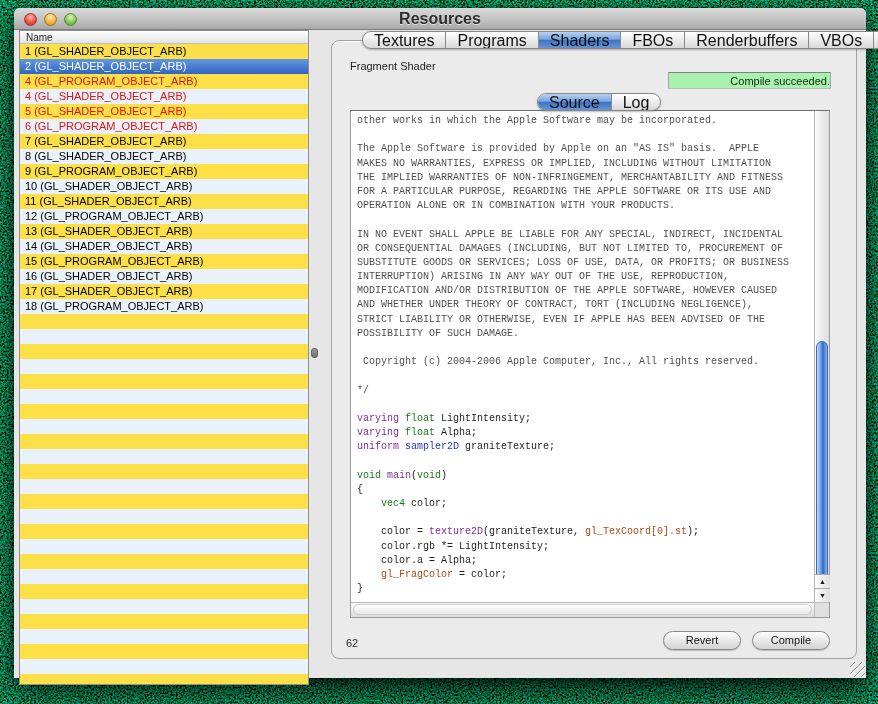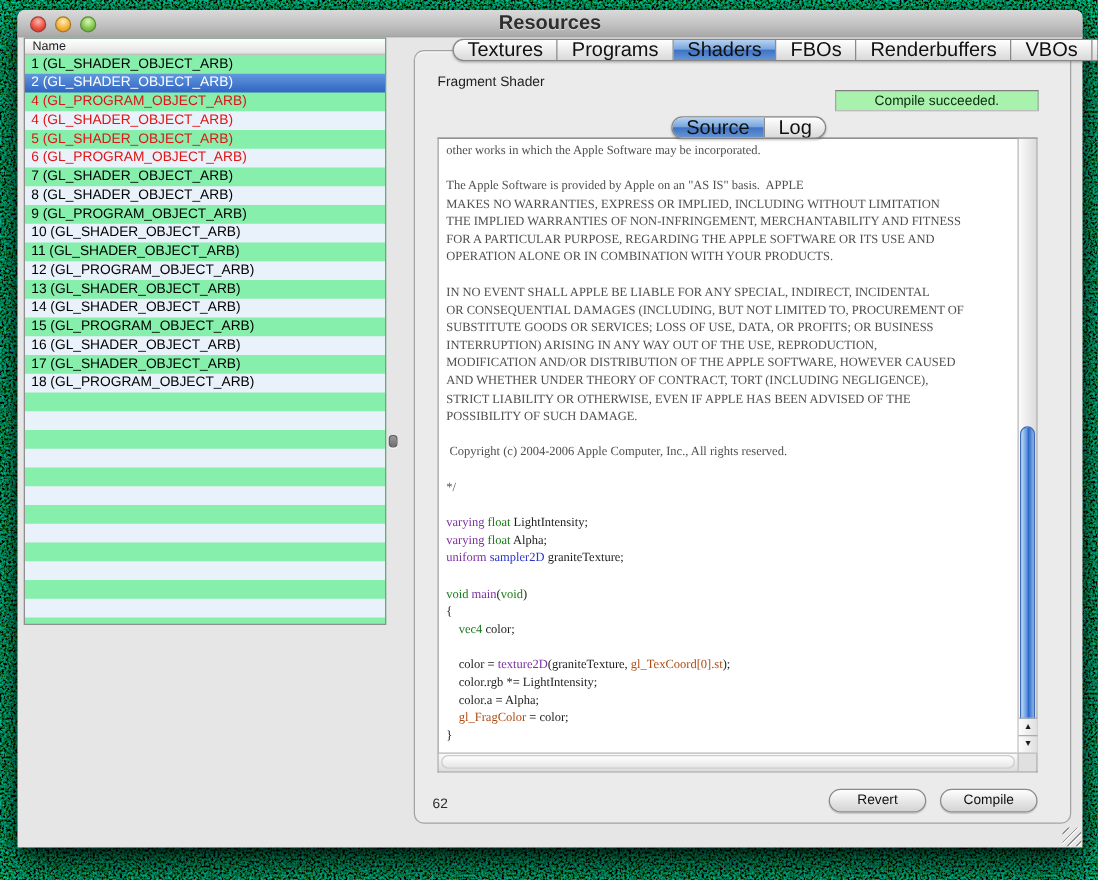--- a/index.html
+++ b/index.html
@@ -18,21 +18,21 @@
             border-bottom:1px solid #7d7d7d;}
   .title{width:100%;text-align:center;line-height:22px;font-size:16px;font-weight:bold;
          color:#2e2e2e;text-shadow:0 1px 0 rgba(255,255,255,.55);}
   .light{position:absolute;top:5px;width:13px;height:13px;border-radius:50%;}
   .light.red{left:10px;background:radial-gradient(circle at 50% 30%,#ffb5ac,#e64a3e 62%,#bf3a30);border:1px solid #a03a31;}
   .light.yellow{left:30px;background:radial-gradient(circle at 50% 30%,#ffedb8,#f3ad30 62%,#cf8f22);border:1px solid #a4771f;}
   .light.green{left:50px;background:radial-gradient(circle at 50% 30%,#d9f8b4,#7cc04b 62%,#5d9c38;);border:1px solid #568c30;}
   .light.green{background:radial-gradient(circle at 50% 30%,#d9f8b4,#7cc04b 62%,#5d9c38);}
 
   
-  .listbox{position:absolute;left:5px;top:22px;width:290px;height:470px;background:#86efac;
+  .listbox{position:absolute;left:5px;top:22px;width:290px;height:655px;background:#fde047;
            border:1px solid #8f8f8f;overflow:hidden;}
   .listheader{height:13px;line-height:13px;font-size:10px;color:#1e1e1e;padding-left:6px;
               background:linear-gradient(#ffffff,#ececec 70%,#e2e2e2);
               border-bottom:1px solid #c0c0c0;}
   .row{height:15px;line-height:15px;font-size:11px;color:#000;padding-left:5px;
        white-space:nowrap;overflow:hidden;}
   .row.stripe{background:#e9f1fb;}
   .row.err{color:#e01414;}
   .row.sel{background:linear-gradient(#6398de,#2f64c3);color:#fff;}
 
@@ -51,28 +51,28 @@
            background:linear-gradient(#ffffff,#d9d9d9);overflow:hidden;z-index:5;
            box-shadow:0 1px 2px rgba(0,0,0,.28);}
   .capsule.resources{left:348px;top:23px;}
   .capsule.views{left:523px;top:85px;}
   .seg{padding:0 11px;line-height:17px;font-size:16px;color:#101010;border-left:1px solid #8a8a8a;}
   .seg:first-child{border-left:none;}
   .seg.sel{background:linear-gradient(#b7d2f0,#79a7de 45%,#3f73c5 52%,#6795d3);}
 
   .fragment-label{position:absolute;left:336px;top:52px;font-size:11px;color:#1d1d1d;}
   .status-badge{position:absolute;left:654px;top:64px;width:163px;height:17px;line-height:16px;
-                text-align:center;font-size:11px;color:#0b2b0b;background:#a9f2ae;
+                text-align:right;font-size:11px;color:#0b2b0b;background:#a9f2ae;
                 border:1px solid;border-color:#7e7e7e #a5a5a5 #bdbdbd #a5a5a5;}
 
   
   .editor{position:absolute;left:336px;top:102px;width:480px;height:508px;background:#fff;
           border:1px solid;border-color:#6f6f6f #9c9c9c #9c9c9c;}
   .code{position:absolute;left:0;top:0;right:15px;bottom:15px;overflow:hidden;padding:4px 0 0 6px;}
-  .ln{height:14.2px;white-space:pre;font-family:Liberation Serif, serif;font-size:10px;color:#1c1c1c;}
+  .ln{height:14.2px;white-space:pre;font-family:Liberation Mono, monospace;font-size:10px;color:#1c1c1c;}
   .ln .c{color:#4f4f4f;} .ln .k{color:#7b2fa0;} .ln .t{color:#187a18;}
   .ln .s{color:#2a35c8;} .ln .g{color:#b04a10;} .ln .p{color:#1c1c1c;}
 
   .vscroll{position:absolute;right:0;top:0;width:15px;bottom:15px;
            background:linear-gradient(90deg,#fbfbfb,#dcdcdc);border-left:1px solid #b7b7b7;}
   .vthumb{position:absolute;left:1px;right:1px;top:230px;height:240px;border-radius:7px;
           border:1px solid #3c6ab6;
           background:linear-gradient(90deg,#c3dcf8,#5b93de 45%,#2f67c9 58%,#8ab4e8);}
   .arrowbtn{position:absolute;left:0;width:15px;height:14px;text-align:center;line-height:14px;
             font-size:7px;color:#1a1a1a;background:linear-gradient(90deg,#fdfdfd,#dedede);

